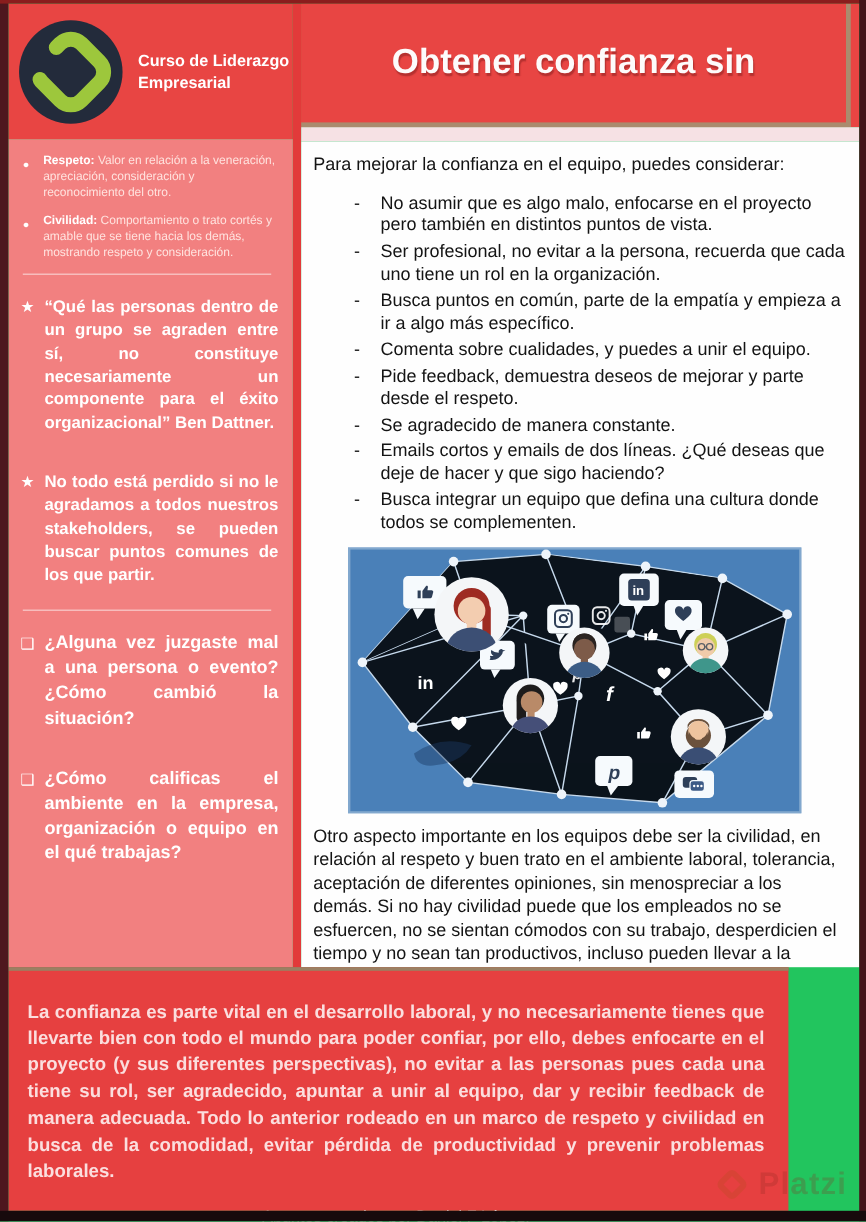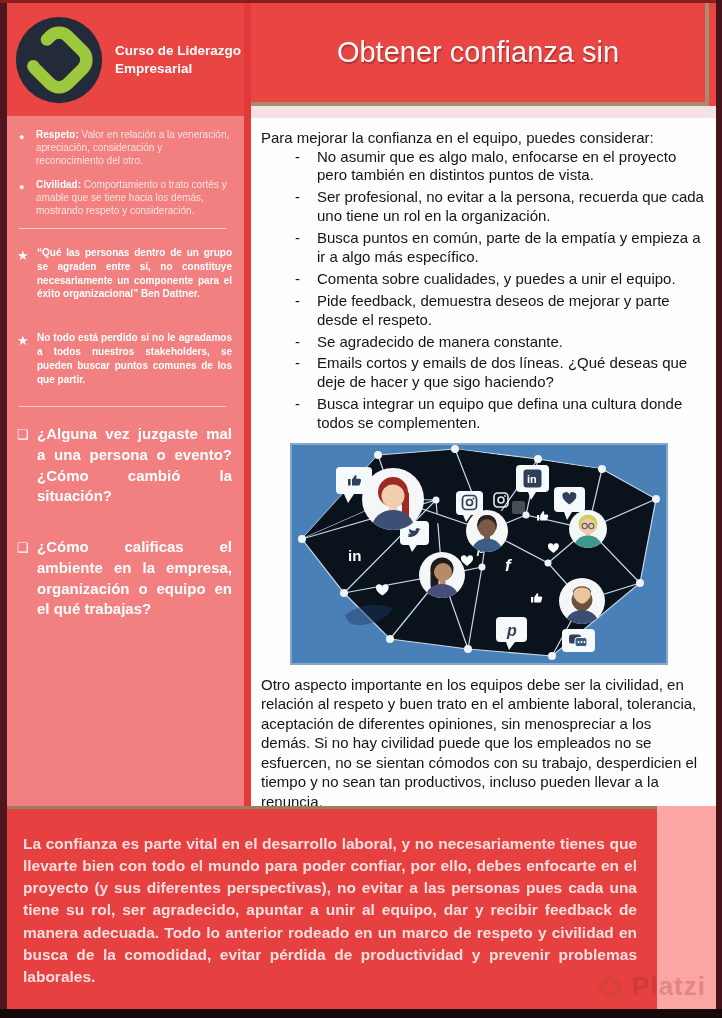--- a/index.html
+++ b/index.html
@@ -1,17 +1,17 @@
 <!DOCTYPE html>
 <html><head>
 <meta charset="utf-8">
 <style>
   * { margin:0; padding:0; box-sizing:border-box; }
   body { background:#777; font-family:"Liberation Sans", sans-serif; }
-  .page { position:relative; width:722px; height:1018px; margin:0 auto; background:#fca5a5; overflow:hidden; }
+  .page { position:relative; width:722px; height:1018px; margin:0 auto; background:#22c55e; overflow:hidden; }
 
   
   .edge { position:absolute; }
   .edge-left  { left:0; top:0; width:7px;  height:1018px; background:#4e171e; z-index:30; }
   .edge-top   { left:0; top:0; width:722px; height:3px;   background:#8a1d1d; z-index:30; }
   .edge-right { right:0; top:0; width:6px; height:1018px; background:#44141a; z-index:30; }
   .edge-bottom{ left:0; bottom:0; width:722px; height:9px; background:#170a0c; z-index:30; }
 
   
   .brand-area { position:absolute; left:7px; top:3px; width:237px; height:113px; background:#e84543; display:flex; align-items:center; }
@@ -19,42 +19,42 @@
   .brand-text { margin-left:10px; color:#fff; font-weight:bold; font-size:13.5px; line-height:1.3; }
 
   
   .divider-v { position:absolute; left:244px; top:3px; width:7px; height:803px; background:#e23a3a; }
 
   
   .header-main { position:absolute; left:251px; top:3px; width:465px; height:103px; background:#e84543; }
   .title-inner { position:absolute; left:0; top:0; width:458px; height:103px; background:#e84543;
                  border-right:4px solid #aa8b6e; border-bottom:4px solid #aa8b6e;
                  display:flex; align-items:center; justify-content:center; }
-  .title-text { color:#fdfbfb; font-weight:normal; font-size:29px; line-height:1.18; text-align:center;
+  .title-text { color:#fdfbfb; font-weight:bold; font-size:29px; line-height:1.18; text-align:center;
                 text-shadow:1px 2px 1px rgba(120,25,25,.45); padding:0 4px; }
   .pink-strip { position:absolute; left:251px; top:106px; width:465px; height:12px; background:#f6e1e4; }
 
   
   .sidebar { position:absolute; left:7px; top:116px; width:237px; height:690px; background:#f28080; padding:12px 12px 0 10px; }
   .def-item { display:flex; margin-bottom:11px; }
   .def-bullet { width:9px; flex-shrink:0; margin:5px 8px 0 2px; color:#fff; font-size:9px; line-height:1; }
   .def-text { font-size:10px; line-height:1.3; color:#ffe2de; }
   .def-term { font-weight:bold; color:#ffffff; }
   hr.sep { border:none; border-top:1px solid #f8cccc; margin:9px 6px 17px 2px; }
   .quote-item { display:flex; margin-bottom:20px; }
   .quote-mark { width:13px; flex-shrink:0; margin-right:7px; color:#fff; font-size:13px; line-height:20px; }
-  .quote-text { color:#fff; font-weight:bold; font-size:10px; line-height:1.38; text-align:justify; }
+  .quote-text { color:#fff; font-weight:bold; font-size:14px; line-height:1.38; text-align:justify; }
   .q-item { display:flex; margin-bottom:30px; }
   .q-mark { width:14px; flex-shrink:0; margin-right:6px; color:#fff; font-size:13px; line-height:21px; }
   .q-text { color:#fff; font-weight:bold; font-size:15px; line-height:1.38; text-align:justify; }
   .sb-space { height:10px; }
 
   
   .content { position:absolute; left:251px; top:118px; width:465px; height:688px; background:#fefefe; padding:8px 8px 0 10px; color:#141414; }
-  .intro { font-size:15px; line-height:1.3; margin-top:2px; }
+  .intro { font-size:15px; line-height:1.3; margin-top:2px; margin-bottom:13px; }
   ul.tips { list-style:none; }
   ul.tips li { display:flex; font-size:15px; line-height:1.26; margin-bottom:3px; }
   .dash { width:22px; flex-shrink:0; margin-left:34px; }
   .illustration-wrap { margin:10px 0 10px 29px; width:378px; height:222px; }
   .civility { font-size:15px; line-height:1.3; margin-top:2px; padding-right:6px; }
 
   
   .bottom-band { position:absolute; left:7px; top:806px; width:650px; height:203px; background:#e64040; border-top:3px solid #9a8063; padding:24px 20px 0 16px; }
   .summary { color:#fbdede; font-weight:bold; font-size:15.5px; line-height:1.43; text-align:justify; }
   .credit { text-align:center; margin-top:16px; color:#ffecec; font-size:13.5px; line-height:1.5; }

